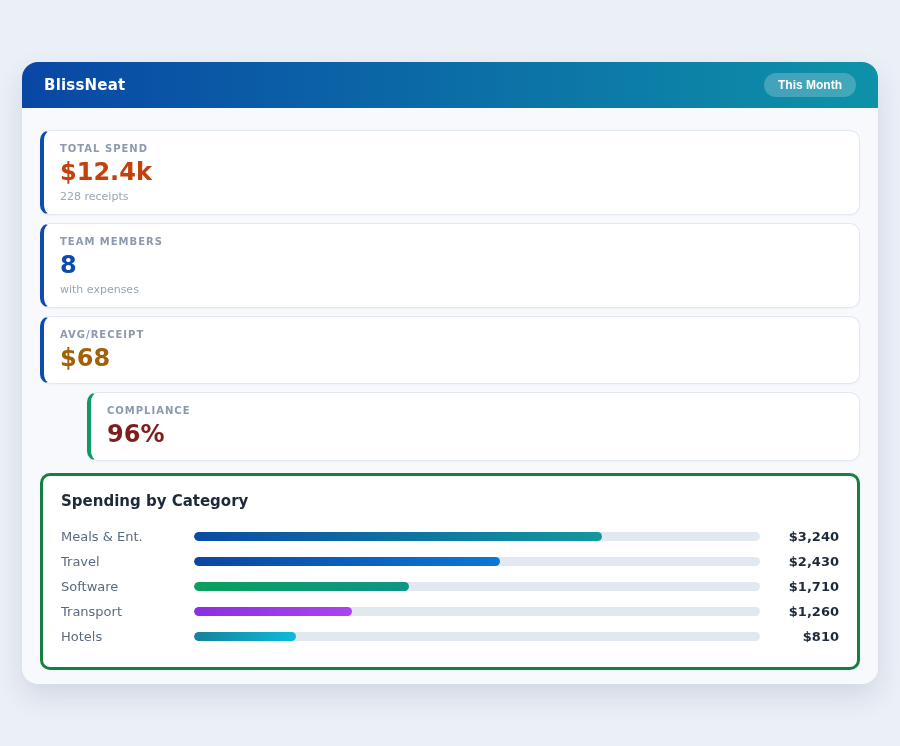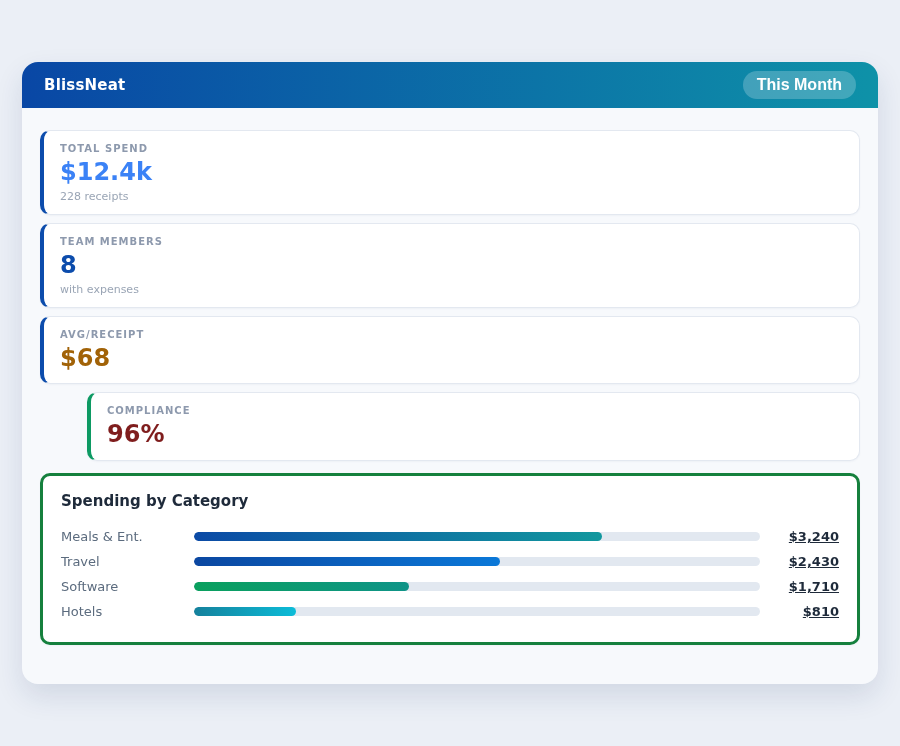--- a/index.html
+++ b/index.html
@@ -28,21 +28,21 @@
   }
   .app-title {
     color: #ffffff;
     font-size: 15px;
     font-weight: bold;
     letter-spacing: 0.2px;
   }
   .period-badge {
     background: rgba(255, 255, 255, 0.22);
     color: #ffffff;
-    font-size: 16px;
+    font-size: 12px;
     font-weight: bold;
     padding: 5px 14px;
     border-radius: 999px;
     border: none;
     cursor: pointer;
   }
   .content { padding: 22px 18px 18px 18px; }
   .stat-card {
     background: #ffffff;
     border: 1px solid #e3e8f0;
@@ -103,38 +103,37 @@
   }
   .bar-fill {
     height: 100%;
     border-radius: 5px;
   }
   .chart-amount {
     font-size: 13px;
     font-weight: bold;
     color: #1e2a3a;
     text-align: right;
-    text-decoration: underline;
   }
 </style>
 </head>
 <body style="background: rgb(235, 239, 246);">
 
 <div class="app-card">
 
   <div class="header" style="background: linear-gradient(90deg, rgb(9, 71, 165), rgb(14, 146, 168));">
     <div class="app-title">BlissNeat</div>
     <button class="period-badge">This Month</button>
   </div>
 
   <div class="content">
 
     <div class="stat-card" style="border-left-color: rgb(12, 76, 172);">
       <div class="stat-label">TOTAL SPEND</div>
-      <div class="stat-value" style="color: #3b82f6;">$12.4k</div>
+      <div class="stat-value" style="color: #c2410c;">$12.4k</div>
       <div class="stat-sub">228 receipts</div>
     </div>
 
     <div class="stat-card" style="border-left-color: rgb(12, 76, 172);">
       <div class="stat-label">TEAM MEMBERS</div>
       <div class="stat-value" style="color: rgb(12, 76, 172);">8</div>
       <div class="stat-sub">with expenses</div>
     </div>
 
     <div class="stat-card" style="border-left-color: rgb(12, 76, 172);">
@@ -169,20 +168,27 @@
       </div>
 
       <div class="chart-row">
         <div class="chart-label">Software</div>
         <div class="bar-track" style="background: rgb(226, 232, 240);">
             <div class="bar-fill" style="width: 38%; background: linear-gradient(90deg, rgb(10, 160, 94), rgb(15, 148, 136));"></div>
           </div>
         <div class="chart-amount">$1,710</div>
       </div>
 
+      <div class="chart-row">
+        <div class="chart-label">Transport</div>
+        <div class="bar-track" style="background: rgb(226, 232, 240);">
+            <div class="bar-fill" style="width: 28%; background: linear-gradient(90deg, rgb(139, 47, 224), rgb(168, 69, 240));"></div>
+          </div>
+        <div class="chart-amount">$1,260</div>
+      </div>
 
       <div class="chart-row">
         <div class="chart-label">Hotels</div>
         <div class="bar-track" style="background: rgb(226, 232, 240);">
             <div class="bar-fill" style="width: 18%; background: linear-gradient(90deg, rgb(21, 129, 156), rgb(12, 188, 216));"></div>
           </div>
         <div class="chart-amount">$810</div>
       </div>
 
     </div>

